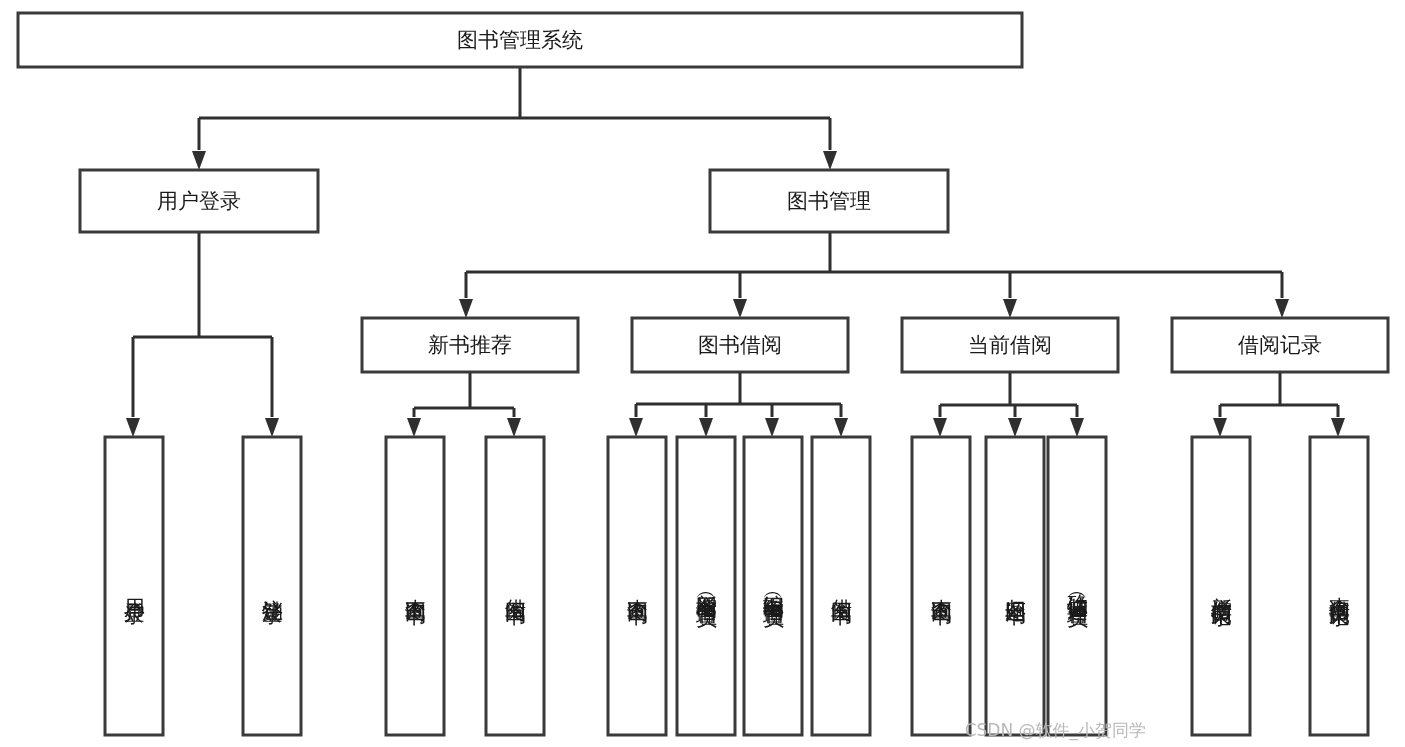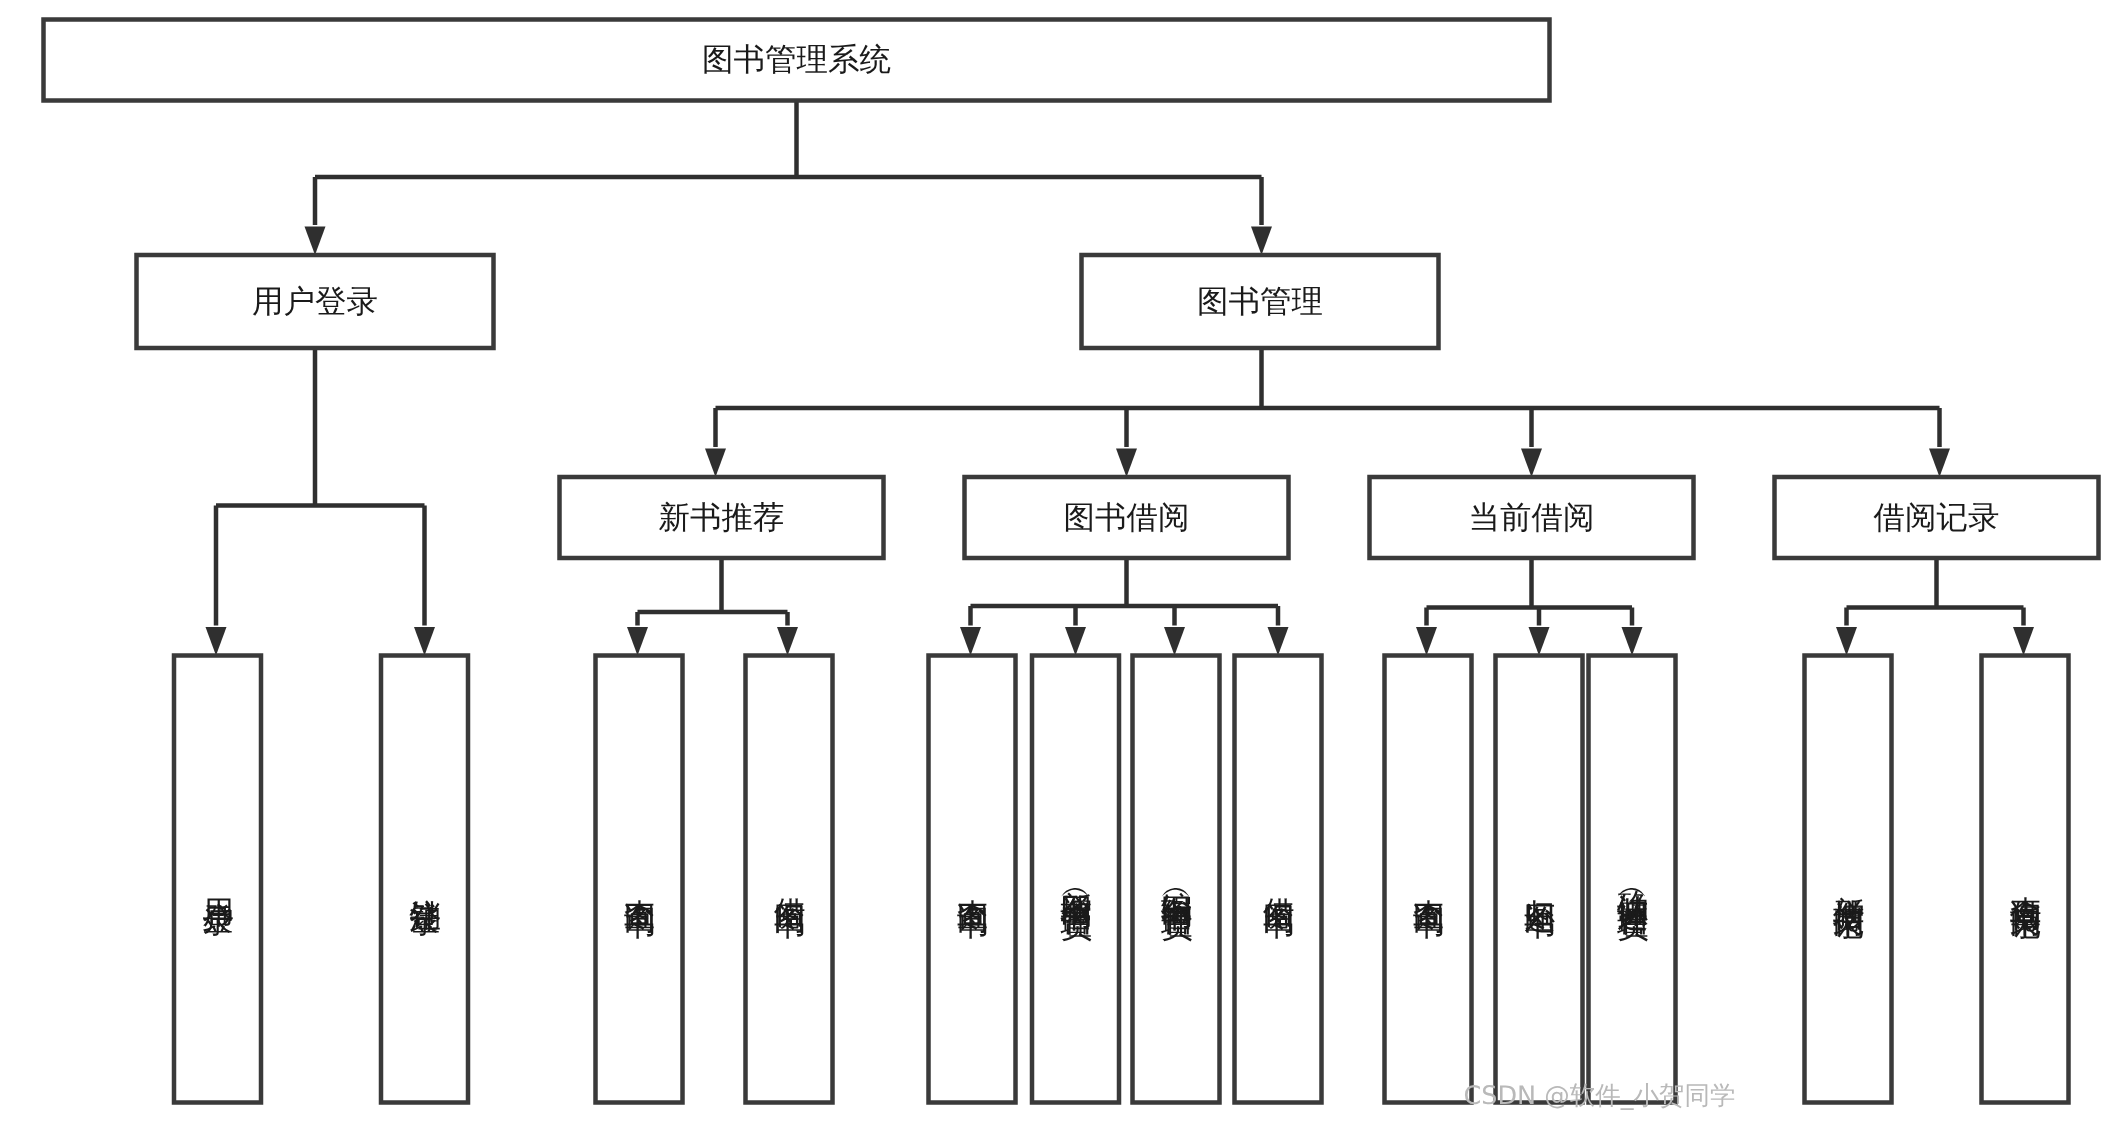--- a/index.html
+++ b/index.html
@@ -11,21 +11,20 @@
     width: 1405px;
     height: 747px;
     font-family: "DejaVu Sans", "Liberation Sans", sans-serif;
     overflow: hidden;
   }
   #diagram-root {
     position: relative;
     width: 1154px;
     height: 747px;
     background: #ffffff;
-    margin-left: 11px;
   }
   svg.flow {
     position: absolute;
     left: 0;
     top: 0;
     width: 1405px;
     height: 747px;
   }
   .node-box {
     fill: #ffffff;

